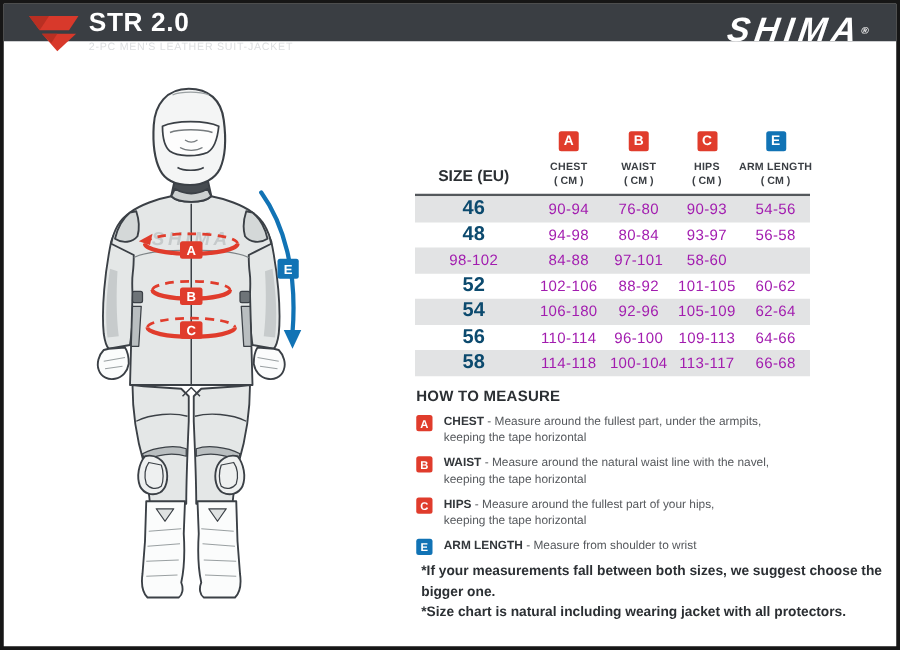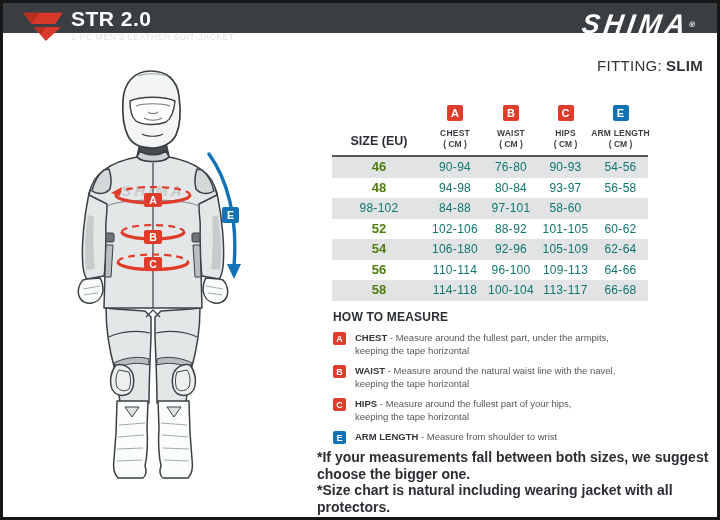--- a/index.html
+++ b/index.html
@@ -30,36 +30,36 @@
   .badge{width:16px;height:16px;border-radius:2px;color:#fff;font-weight:bold;font-size:11px;
          display:flex;align-items:center;justify-content:center;}
   .badge.red{background:#e03c2c;}
   .badge.blue{background:#1173b5;}
   .collabel{font-size:8.5px;font-weight:bold;color:#3b3f44;margin-top:7px;letter-spacing:.2px;white-space:nowrap;}
   .colunit{font-size:8.5px;font-weight:bold;color:#3b3f44;margin-top:1px;}
   .sizehead{font-size:12.5px;font-weight:bold;color:#2b2f33;align-self:end;text-align:center;padding-bottom:1px;}
   .tbody{border-top:2px solid #54585c;margin-top:6px;}
   .trow{height:20.5px;line-height:20.5px;text-align:center;}
   .trow:nth-child(odd){background:#e2e3e4;}
-  .cell-size{font-size:13px;font-weight:bold;color:#4d7c0f;}
-  .cell-val{font-size:12px;color:#0f766e;letter-spacing:.3px;}
+  .cell-size{font-size:16px;font-weight:bold;color:#0c4a6e;}
+  .cell-val{font-size:12px;color:#a21caf;letter-spacing:.3px;}
   
   .htm{position:absolute;left:330px;top:307px;width:370px;}
   .htm-title{font-size:12px;font-weight:bold;color:#2b2f33;letter-spacing:.2px;}
   .htm-list{margin-top:8px;display:flex;flex-direction:column;gap:8px;}
   .htm-item{display:flex;align-items:flex-start;}
   .minibadge{flex:0 0 13px;width:13px;height:13px;border-radius:2px;margin-right:9px;margin-top:0;
              color:#fff;font-weight:bold;font-size:9px;display:flex;align-items:center;justify-content:center;}
   .minibadge.red{background:#e03c2c;}
   .minibadge.blue{background:#1173b5;}
   .htm-text{font-size:9.5px;line-height:12.5px;color:#55585c;width:330px;}
   .htm-text b{color:#33373b;}
   .htm-line2{display:block;}
   
-  .footnotes{position:absolute;left:314px;top:446px;font-size:14px;font-weight:bold;color:#2b2f33;line-height:16.5px;}
+  .footnotes{position:absolute;left:334px;top:446px;font-size:11px;font-weight:bold;color:#2b2f33;line-height:16.5px;}
   
   .figure-wrap{position:absolute;left:0;top:62px;width:300px;height:420px;}
 </style>
 </head>
 <body>
 
 <div id="stage">
 
   <div class="topbar">
     <svg class="brandmark" viewBox="0 0 48 34">
@@ -68,23 +68,20 @@
       <polygon points="14,18 43,18 27,33" fill="#d8392b"></polygon>
       <polygon points="14,18 27,18 22,26" fill="#b92f22"></polygon>
     </svg>
     <div class="titleblock">
       <div class="product-name">STR 2.0</div>
       <div class="product-sub">2-PC MEN'S LEATHER SUIT-JACKET</div>
     </div>
     <div class="shima-logo"><span>SHIMA</span><sup>®</sup></div>
   </div>
 
-  <div class="fitting">
-    <span>FITTING:</span><b>SLIM</b>
-  </div>
 
   <svg class="figure-wrap" viewBox="0 0 300 420">
     <g stroke="#3b4046" stroke-width="1.5" fill="#e4e7e7" stroke-linejoin="round">
 
       <g>
         <path d="M110,106 C98,108 90,116 86,128 C81,152 78,182 80,202 C81,209 82,212 84,214 L101,211 C103,198 104,178 105,158 C106,134 108,114 111,106 Z"></path>
         <path d="M85,150 C82,170 81,190 83,205 L92,204 C90,188 90,168 91,152 Z" fill="#c7cbcc" stroke="none"></path>
       </g>
 
       <g transform="translate(300,0) scale(-1,1)">

